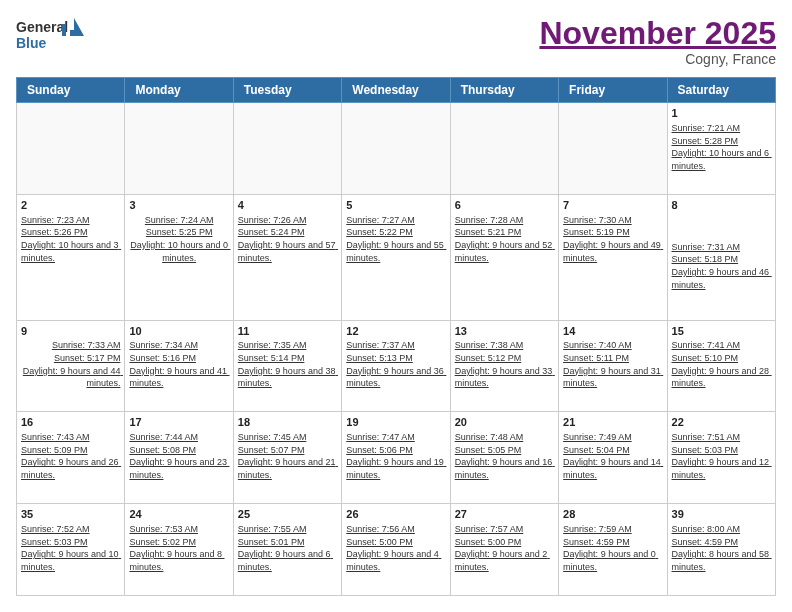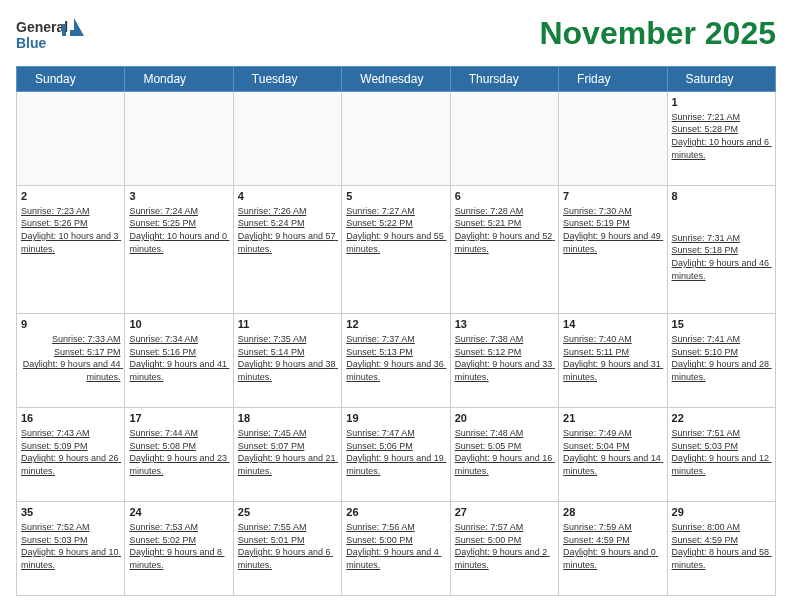--- a/index.html
+++ b/index.html
@@ -27,40 +27,41 @@
       display: flex;
       align-items: center;
       gap: 4px;
     }
     .title-block {
       text-align: right;
     }
     .main-title {
       font-size: 32px;
       font-weight: bold;
-      color: #15803d;
+      color: #701a75;
       line-height: 1.1;
+      text-decoration: underline;
     }
     .subtitle {
       font-size: 14px;
       color: #555;
     }
     .calendar {
       flex: 1;
       border: 1px solid #ccc;
       border-collapse: collapse;
       width: 100%;
       table-layout: fixed;
     }
     .calendar th {
       background: #2e6da4;
       color: #fff;
       font-size: 12px;
-      font-weight: normal;
-      padding: 5px 18px;
+      font-weight: bold;
+      padding: 5px 10px;
       text-align: left;
       border: 1px solid #5a92c0;
     }
     .calendar td {
       border: 1px solid #ccc;
       vertical-align: top;
       padding: 3px 4px;
       font-size: 9.5px;
       color: #333;
       line-height: 1.35;
@@ -95,20 +96,21 @@
   <div class="header">
     <div class="logo">
         <svg width="70" height="40" viewBox="0 0 70 40">
           <text x="0" y="16" font-size="14" font-weight="bold" fill="#333" font-family="Arial">General</text>
           <text x="0" y="32" font-size="14" font-weight="bold" fill="#2e6da4" font-family="Arial">Blue</text>
           <polygon points="58,2 68,20 58,20 58,14 54,14 54,20 50,20 50,8 46,8 46,20 58,20" fill="#2e6da4"></polygon>
         </svg>
       </div>
     <div class="title-block">
       <div class="main-title">November 2025</div>
+      <div class="subtitle">Cogny, France</div>
     </div>
   </div>
 
   <table class="calendar">
     <thead>
       <tr>
         <th>Sunday</th>
         <th>Monday</th>
         <th>Tuesday</th>
         <th>Wednesday</th>
@@ -134,21 +136,21 @@
         </tr>
         <tr>
           <td>
             <span class="day-number">2</span>
             <div class="day-info" style="white-space: pre-wrap;">Sunrise: 7:23 AM
 Sunset: 5:26 PM
 Daylight: 10 hours and 3 minutes.</div>
           </td>
           <td>
             <span class="day-number">3</span>
-            <div class="day-info" style="white-space: pre-wrap;">Sunrise: 7:24 AM
+            <div class="day-info" style="white-space: pre-wrap; text-align: center;">Sunrise: 7:24 AM
 Sunset: 5:25 PM
 Daylight: 10 hours and 0 minutes.</div>
           </td>
           <td>
             <span class="day-number">4</span>
             <div class="day-info" style="white-space: pre-wrap;">Sunrise: 7:26 AM
 Sunset: 5:24 PM
 Daylight: 9 hours and 57 minutes.</div>
           </td>
           <td>
@@ -295,21 +297,21 @@
 Sunset: 5:00 PM
 Daylight: 9 hours and 2 minutes.</div>
           </td>
           <td>
             <span class="day-number">28</span>
             <div class="day-info" style="white-space: pre-wrap;">Sunrise: 7:59 AM
 Sunset: 4:59 PM
 Daylight: 9 hours and 0 minutes.</div>
           </td>
           <td>
-            <span class="day-number">29</span>
+            <span class="day-number">39</span>
             <div class="day-info" style="white-space: pre-wrap;">Sunrise: 8:00 AM
 Sunset: 4:59 PM
 Daylight: 8 hours and 58 minutes.</div>
           </td>
         </tr>
       </tbody>
   </table>
 </div>
 
 </body></html>

